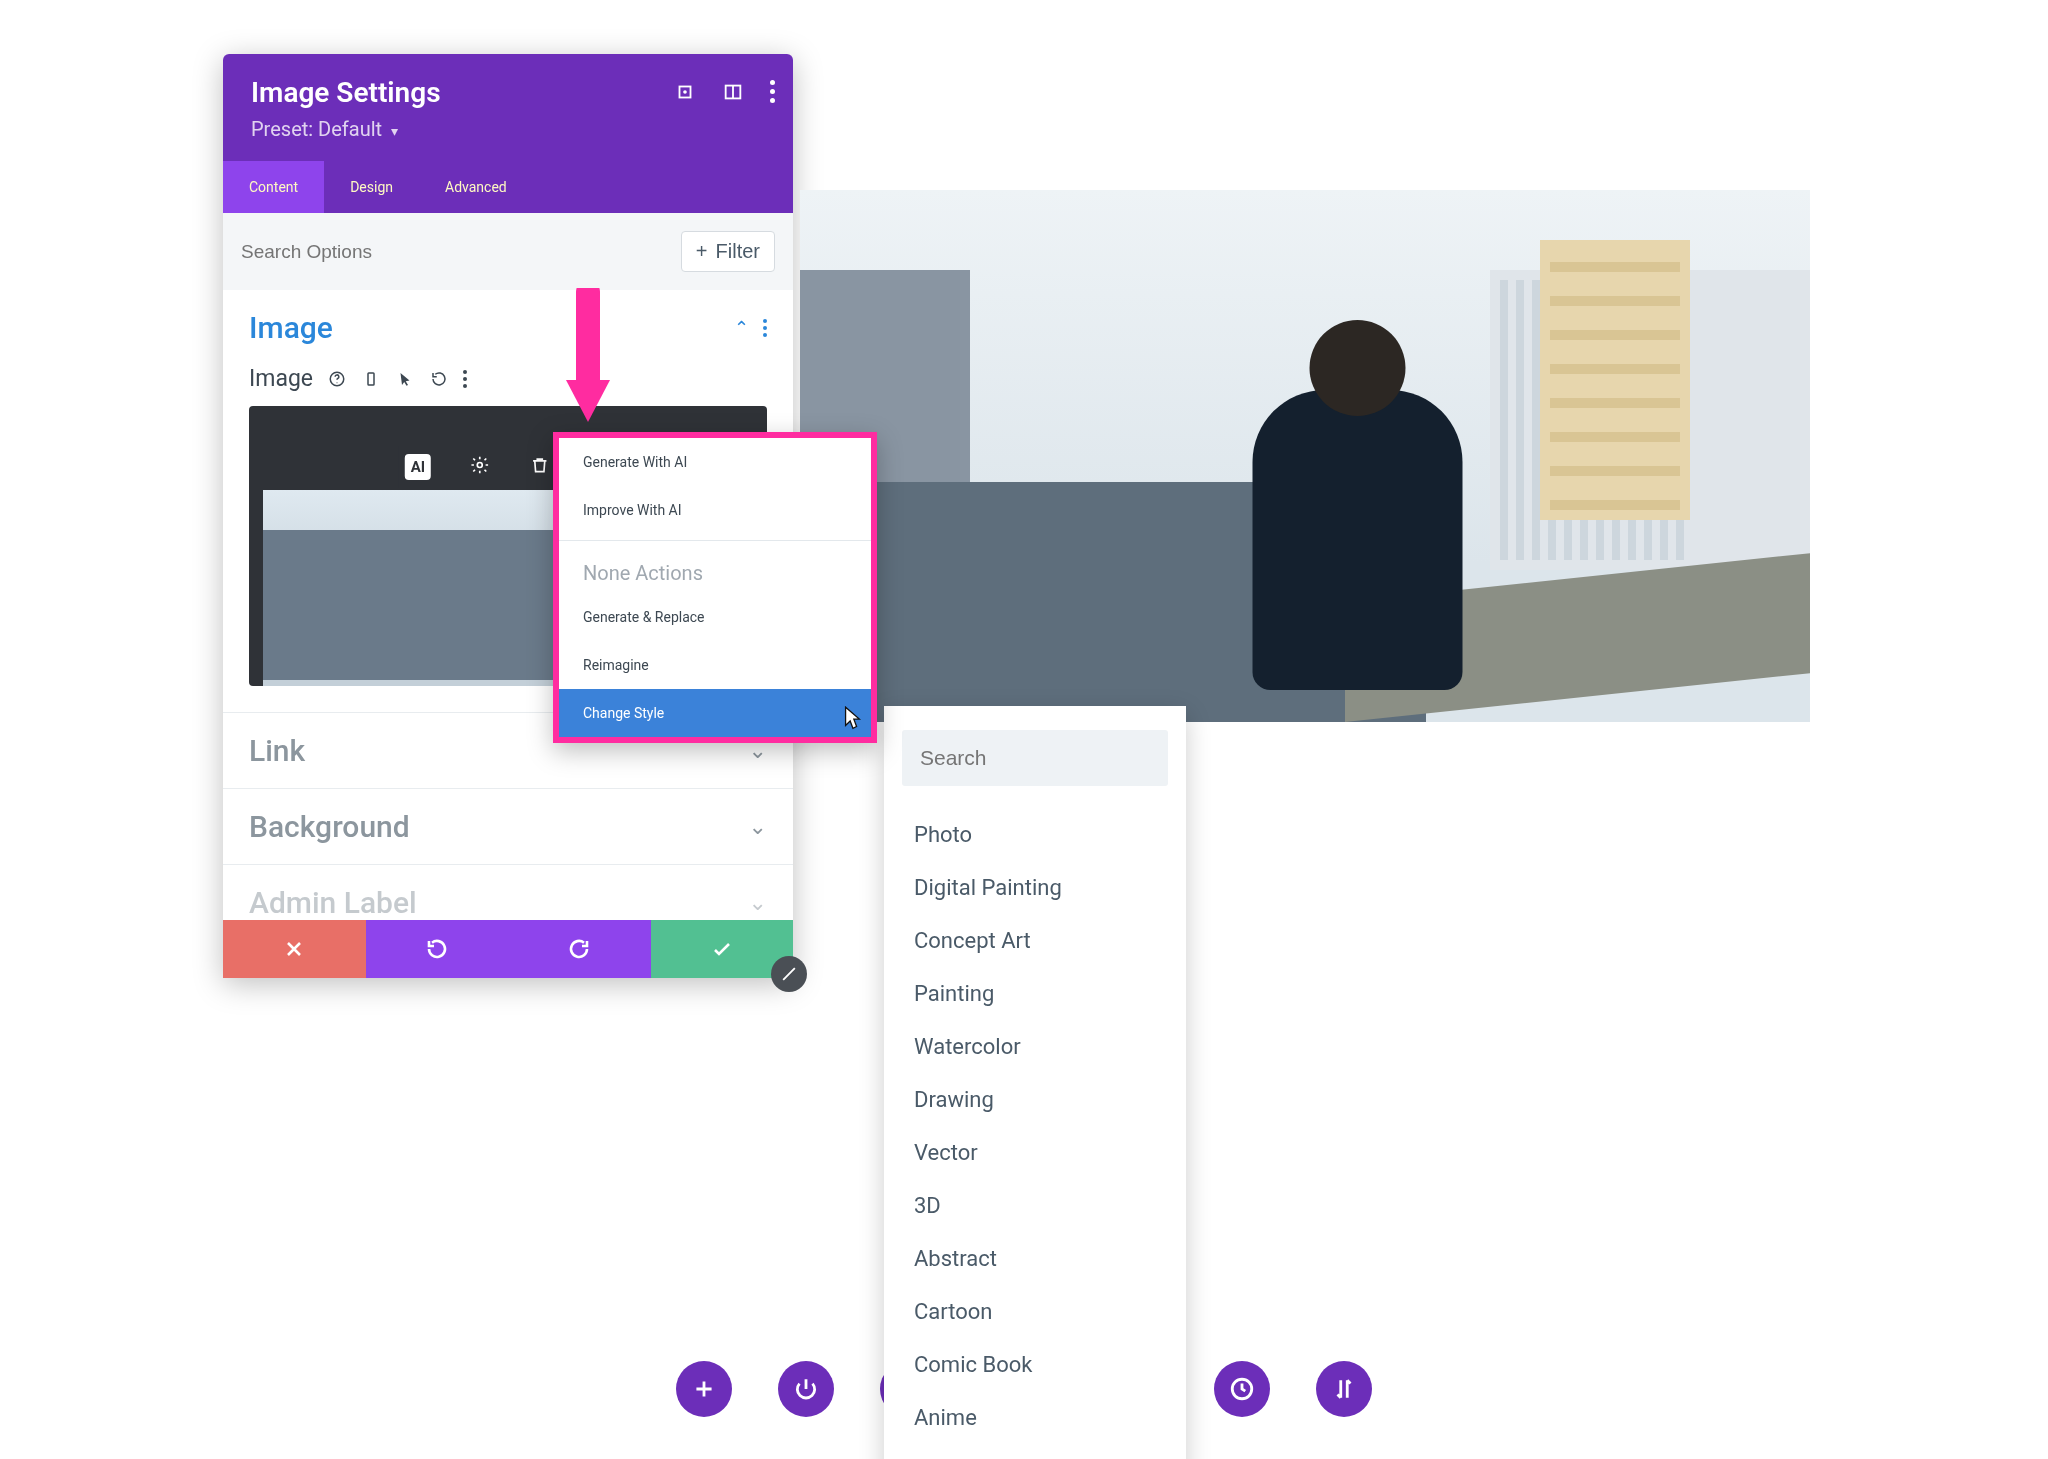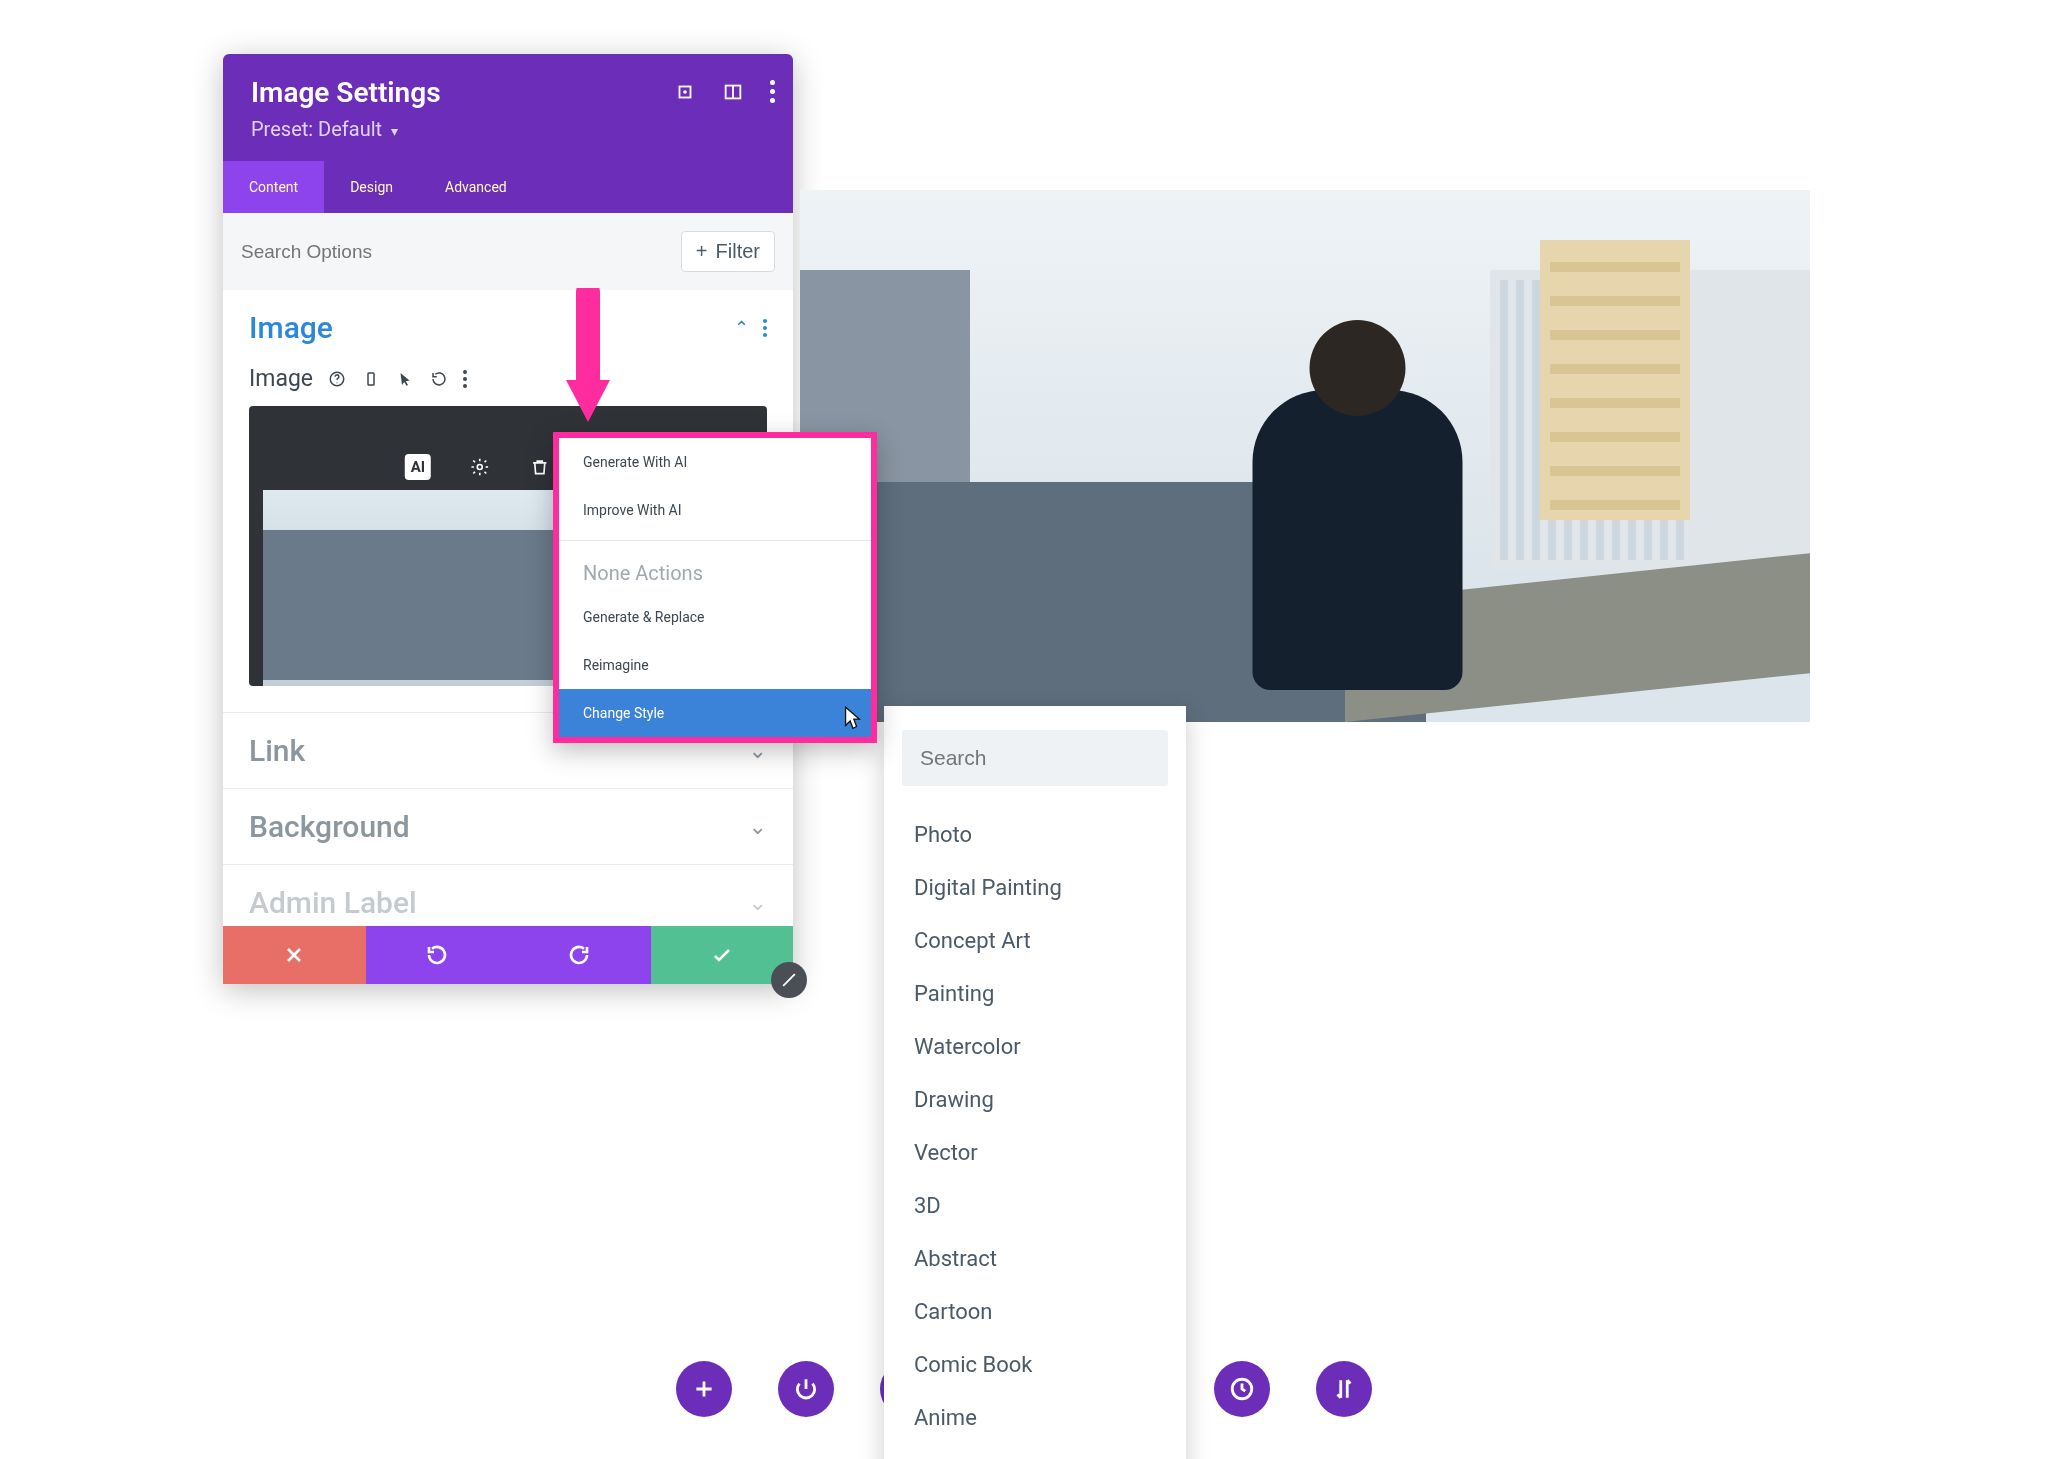--- a/index.html
+++ b/index.html
@@ -87,21 +87,21 @@
   .mini-dots { display:flex; flex-direction:column; gap:3px; cursor:pointer; }
   .mini-dots span{ width:4px;height:4px;background:#3d4852;border-radius:50%; }
 
   .image-preview {
     width: 100%; height: 280px; background:#2f3237; border-radius:4px;
     position:relative; overflow:hidden;
   }
   .img-toolbar {
     position:absolute; top:40px; left:50%; transform:translateX(-50%);
     background:#2f3237; padding:8px 6px;
-    display:flex; gap:38px; align-items:center;
+    display:flex; gap:38px; align-items:flex-start;
   }
   .ai-badge {
     background:#fff; color:#2f3237; font-weight:700; font-size:15px;
     padding:4px 6px; border-radius:4px; cursor:pointer;
   }
   .tb-ico { width:22px; height:22px; display:flex; align-items:center; justify-content:center; cursor:pointer; }
   .tb-ico svg { width:20px; height:20px; stroke:#fff; fill:none; stroke-width:2; }
   .thumb {
     position:absolute; left:14px; right:14px; top:84px; height: 200px;
     background: linear-gradient(180deg,#dfe9f0 0%, #c3cfd8 60%);
@@ -357,21 +357,21 @@
   </div>
 
   <div class="section">
     <div class="section-head">
       <span class="title">Background</span>
       <span style="color:#8c969e;font-size:22px">⌄</span>
     </div>
   </div>
 
   <div class="section" style="border-bottom:none">
-    <div class="section-head" style="padding-bottom:6px;opacity:0.5">
+    <div class="section-head" style="padding-bottom:0;opacity:0.5">
       <span class="title">Admin Label</span>
       <span style="color:#8c969e;font-size:22px">⌄</span>
     </div>
   </div>
 
   <div class="footer-btns">
     <div class="fbtn red">
       <svg viewBox="0 0 24 24">
           <path d="M6 6l12 12M18 6L6 18"></path>
         </svg>

